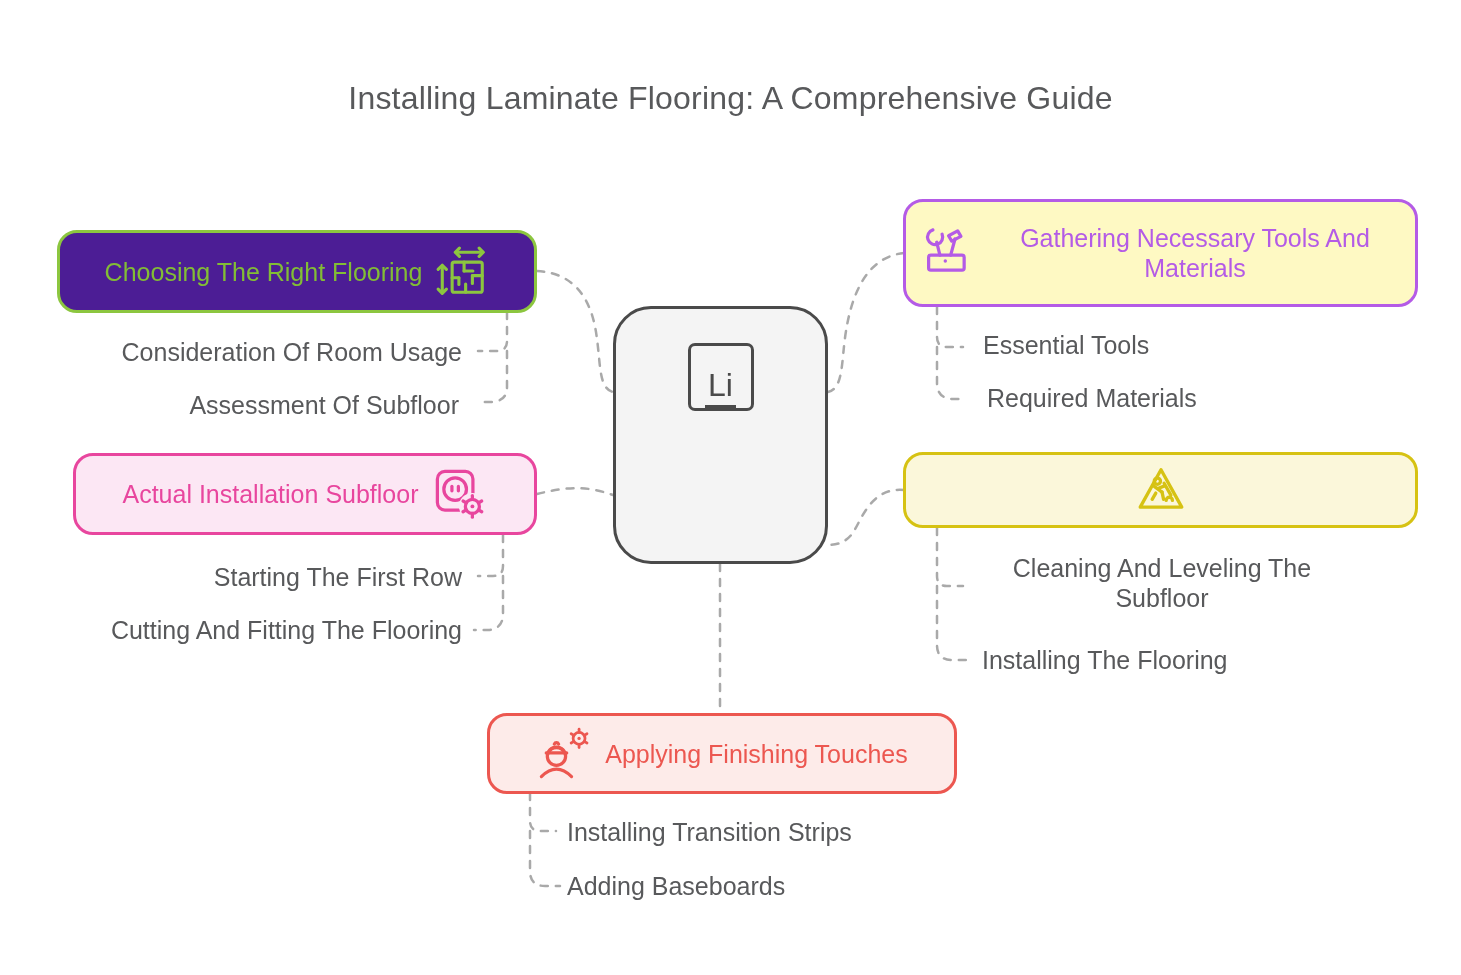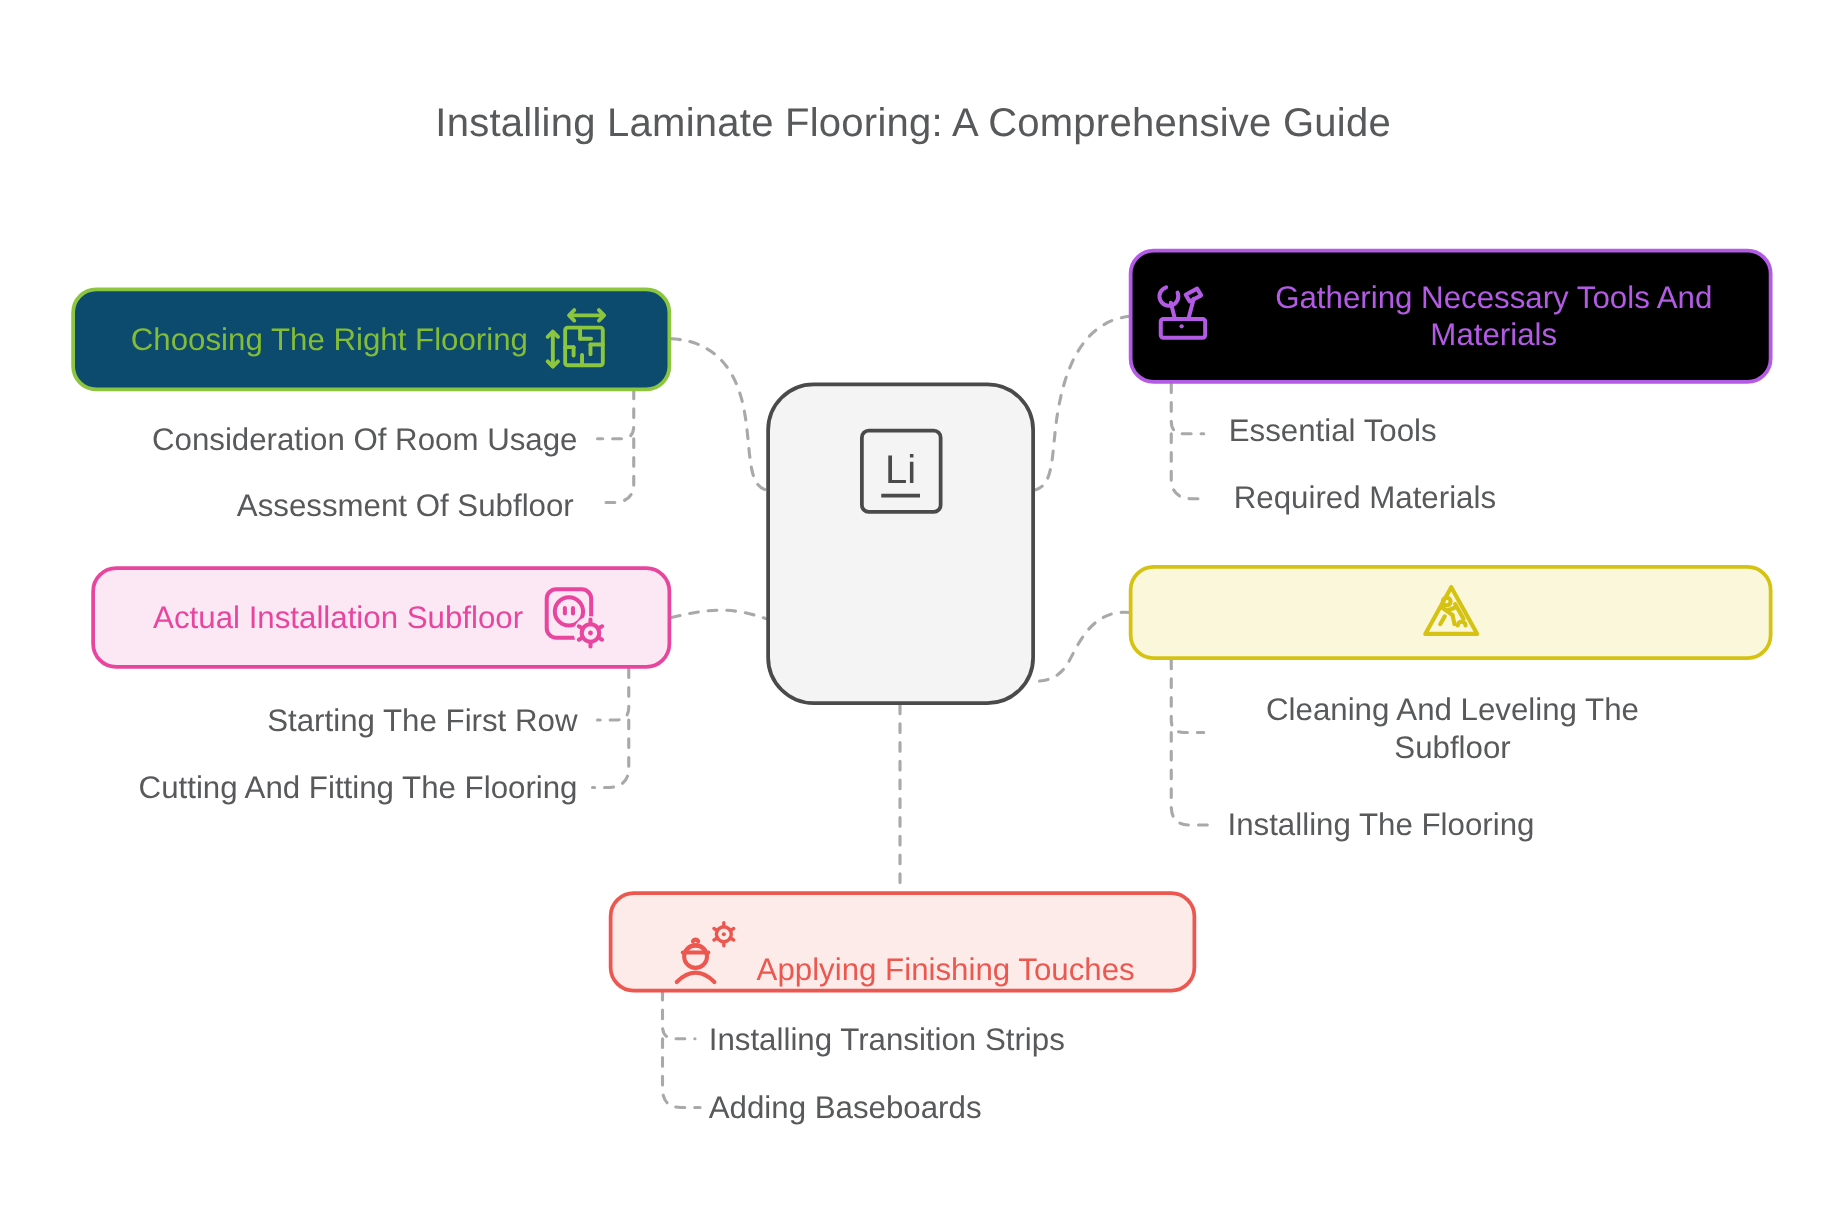--- a/index.html
+++ b/index.html
@@ -7,31 +7,31 @@
   .canvas{position:relative;width:1461px;height:975px;background:#ffffff;overflow:hidden;}
   .title{position:absolute;left:0;right:0;top:80px;text-align:center;
          font-size:32px;color:#58595b;letter-spacing:0.2px;}
   svg.wires{position:absolute;left:0;top:0;pointer-events:none;}
   .wire{fill:none;stroke:#a9a9a9;stroke-width:2.5;stroke-dasharray:7 8;stroke-linecap:round;}
   .node{position:absolute;display:flex;align-items:center;justify-content:center;
         gap:13px;border-style:solid;border-width:3px;border-radius:20px;
         box-sizing:border-box;font-size:25px;padding:0 14px;cursor:pointer;}
   .node .lbl{text-align:center;line-height:30px;}
   .node svg{flex:0 0 auto;}
-  .green {border-color:#8cc63f;background:#0c4a6e;color:#82bd35;}
+  .green {border-color:#8cc63f;background:#4c1d95;color:#82bd35;}
   .pink  {border-color:#e8469e;background:#fce7f4;color:#e8469e;}
-  .purple{border-color:#b45be6;background:#000000;color:#b45be6;}
+  .purple{border-color:#b45be6;background:#fef9c3;color:#b45be6;}
   .yellow{border-color:#d6c213;background:#fbf7da;color:#d0ba00;}
-  .red   {border-color:#ec5750;background:#fdebe9;color:#ec5750;align-items:flex-end;}
+  .red   {border-color:#ec5750;background:#fdebe9;color:#ec5750;}
   .central{position:absolute;left:613px;top:306px;width:215px;height:258px;
            background:#f4f4f4;border:3px solid #4a4a4a;border-radius:38px;
            box-sizing:border-box;display:flex;flex-direction:column;align-items:center;
            cursor:pointer;}
   .li-box{margin-top:34px;width:66px;height:68px;border:3px solid #4a4a4a;border-radius:7px;
-          box-sizing:border-box;display:flex;align-items:center;justify-content:center;}
+          box-sizing:border-box;display:flex;align-items:flex-end;justify-content:center;}
   .li-sym{font-size:32px;color:#4a4a4a;border-bottom:3px solid #4a4a4a;padding:0 3px 1px 3px;}
   .central .lbl{margin-top:8px;font-size:26px;line-height:36px;color:#4f4f4f;text-align:center;}
   .sub{position:absolute;font-size:25px;line-height:30px;color:#58595b;white-space:nowrap;cursor:pointer;}
   .sub.r{text-align:center;}
   .sub.wrap{white-space:normal;text-align:center;}
 </style>
 </head>
 <body>
 
 <div class="canvas">

